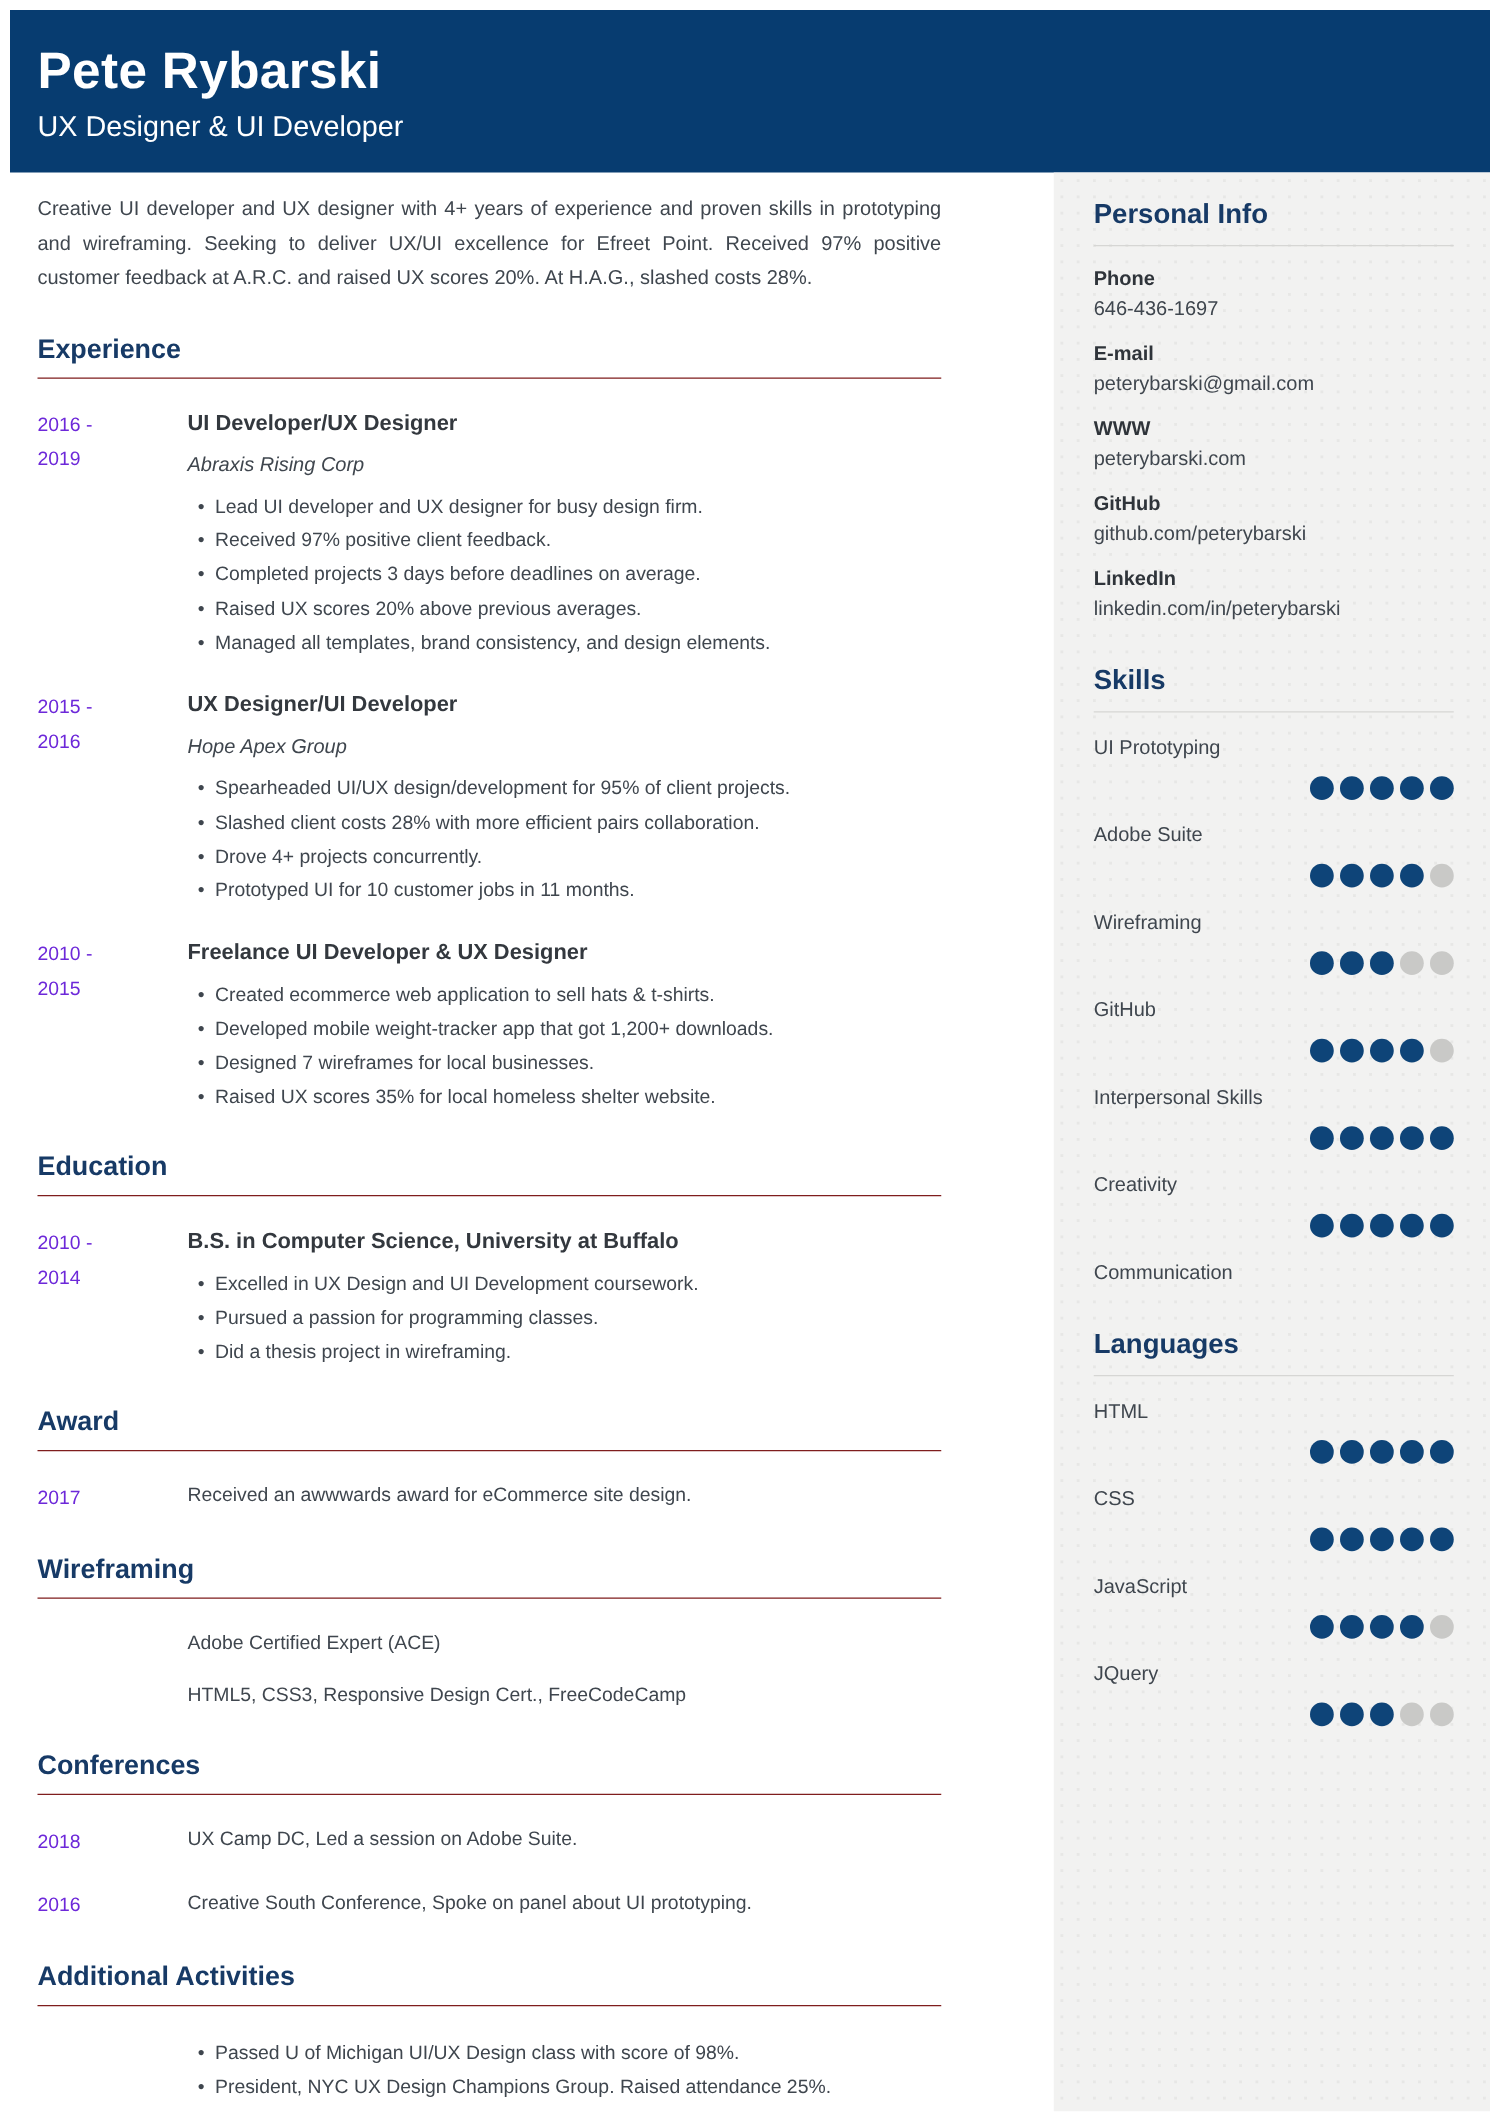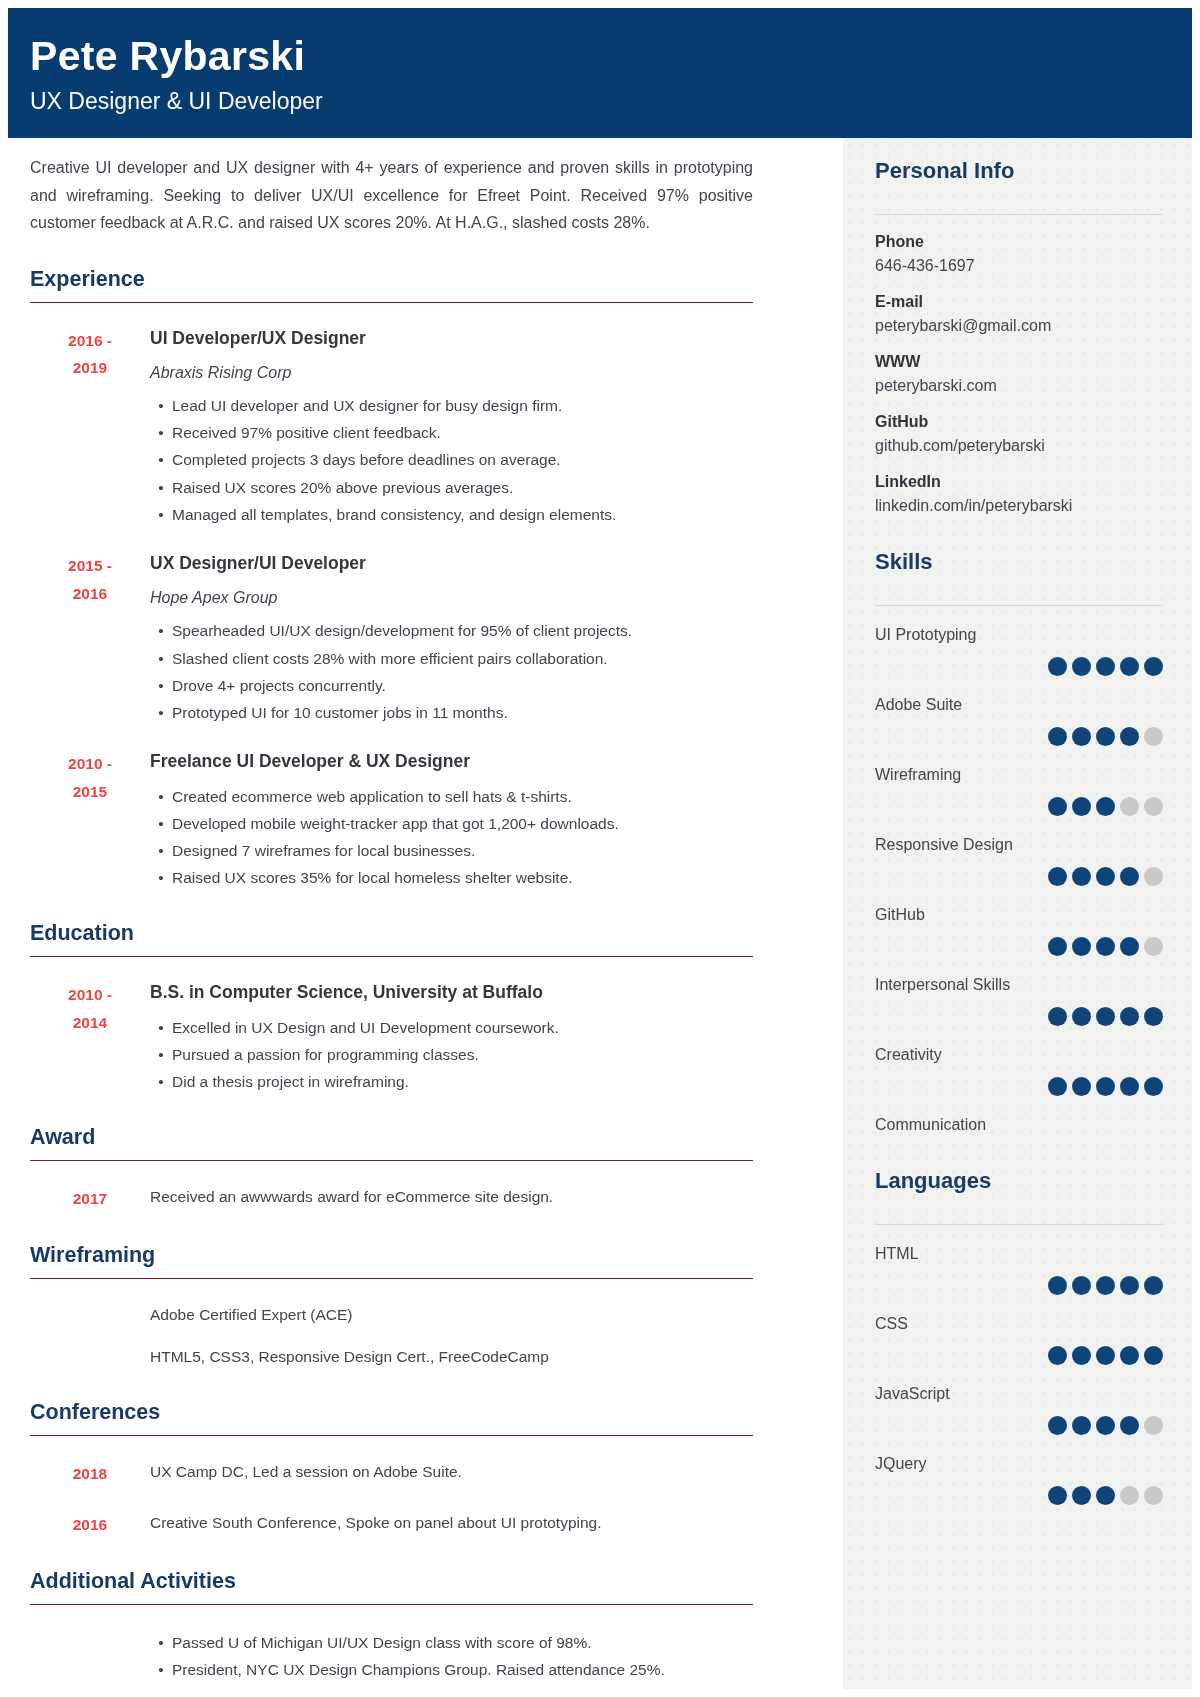--- a/index.html
+++ b/index.html
@@ -16,32 +16,32 @@
   .main{width:835px;box-sizing:border-box;padding:8px 90px 0 22px;overflow:hidden;}
   .sidebar{flex:1;box-sizing:border-box;padding:0 29px 0 32px;
     background-color:var(--sidebar-bg,#f2f2f1);
     background-image:radial-gradient(rgba(90,90,80,0.07) 1.2px, transparent 1.3px);
     background-size:13px 13px;}
 
   
   .summary{font-size:16px;line-height:1.72;color:var(--text,#3f464e);text-align:justify;margin:8px 0 0;}
   .section-title{font-size:21.5px;font-weight:700;color:var(--heading,#173a66);margin:30px 0 0;padding-bottom:10px;border-bottom:1px solid #7f1d1d;}
   .entry{display:flex;margin-top:24px;font-size:15.5px;color:var(--text,#3f464e);}
-  .entry-date{width:120px;flex:none;font-weight:700;color:#ef4444;line-height:1.8;text-align:center;}
+  .entry-date{width:120px;flex:none;font-weight:400;color:#6d28d9;line-height:1.8;}
   .entry-body{flex:1;line-height:1.75;}
   .entry-title{font-weight:700;font-size:17.5px;color:#33383e;line-height:1.35;margin-bottom:9px;}
   .entry-company{font-style:italic;font-size:16px;margin-bottom:5px;}
   .bullet-row{display:flex;}
   .bullet-dot{flex:none;width:22px;text-align:center;}
   .bullet-text{flex:1;}
   .entry-line{line-height:1.6;}
   .entry-line + .entry-line{margin-top:17px;}
 
   
-  .sb-section-title{font-size:22px;font-weight:700;color:var(--heading,#173a66);margin:20px 0 0;padding-bottom:30px;border-bottom:1px solid #d6d6d4;}
+  .sb-section-title{font-size:22px;font-weight:700;color:var(--heading,#173a66);margin:20px 0 0;padding-bottom:12px;border-bottom:1px solid #d6d6d4;}
   .sb-section-title.later{margin-top:34px;}
   .contact-label{font-weight:700;font-size:16px;color:#2f343a;margin-top:18px;}
   .contact-value{font-size:16px;color:var(--text,#3f464e);margin-top:6px;}
   .skill-row{margin-top:20px;}
   .skill-label{font-size:16px;color:var(--text,#3f464e);}
   .dots{display:flex;justify-content:flex-end;gap:5px;margin-top:13px;}
   .dot{width:19px;height:19px;border-radius:50%;background:var(--dot-empty,#c9c9c7);}
   .dot.filled{background:var(--dot-filled,#0e4478);}
 </style>
 </head>
@@ -261,30 +261,20 @@
           <div class="skill-label">Wireframing</div>
           <div class="dots">
             <span class="dot filled"></span>
             <span class="dot filled"></span>
             <span class="dot filled"></span>
             <span class="dot"></span>
             <span class="dot"></span>
           </div>
         </div>
         <div class="skill-row">
-          <div class="skill-label">Responsive Design</div>
-          <div class="dots">
-            <span class="dot filled"></span>
-            <span class="dot filled"></span>
-            <span class="dot filled"></span>
-            <span class="dot filled"></span>
-            <span class="dot"></span>
-          </div>
-        </div>
-        <div class="skill-row">
           <div class="skill-label">GitHub</div>
           <div class="dots">
             <span class="dot filled"></span>
             <span class="dot filled"></span>
             <span class="dot filled"></span>
             <span class="dot filled"></span>
             <span class="dot"></span>
           </div>
         </div>
         <div class="skill-row">

